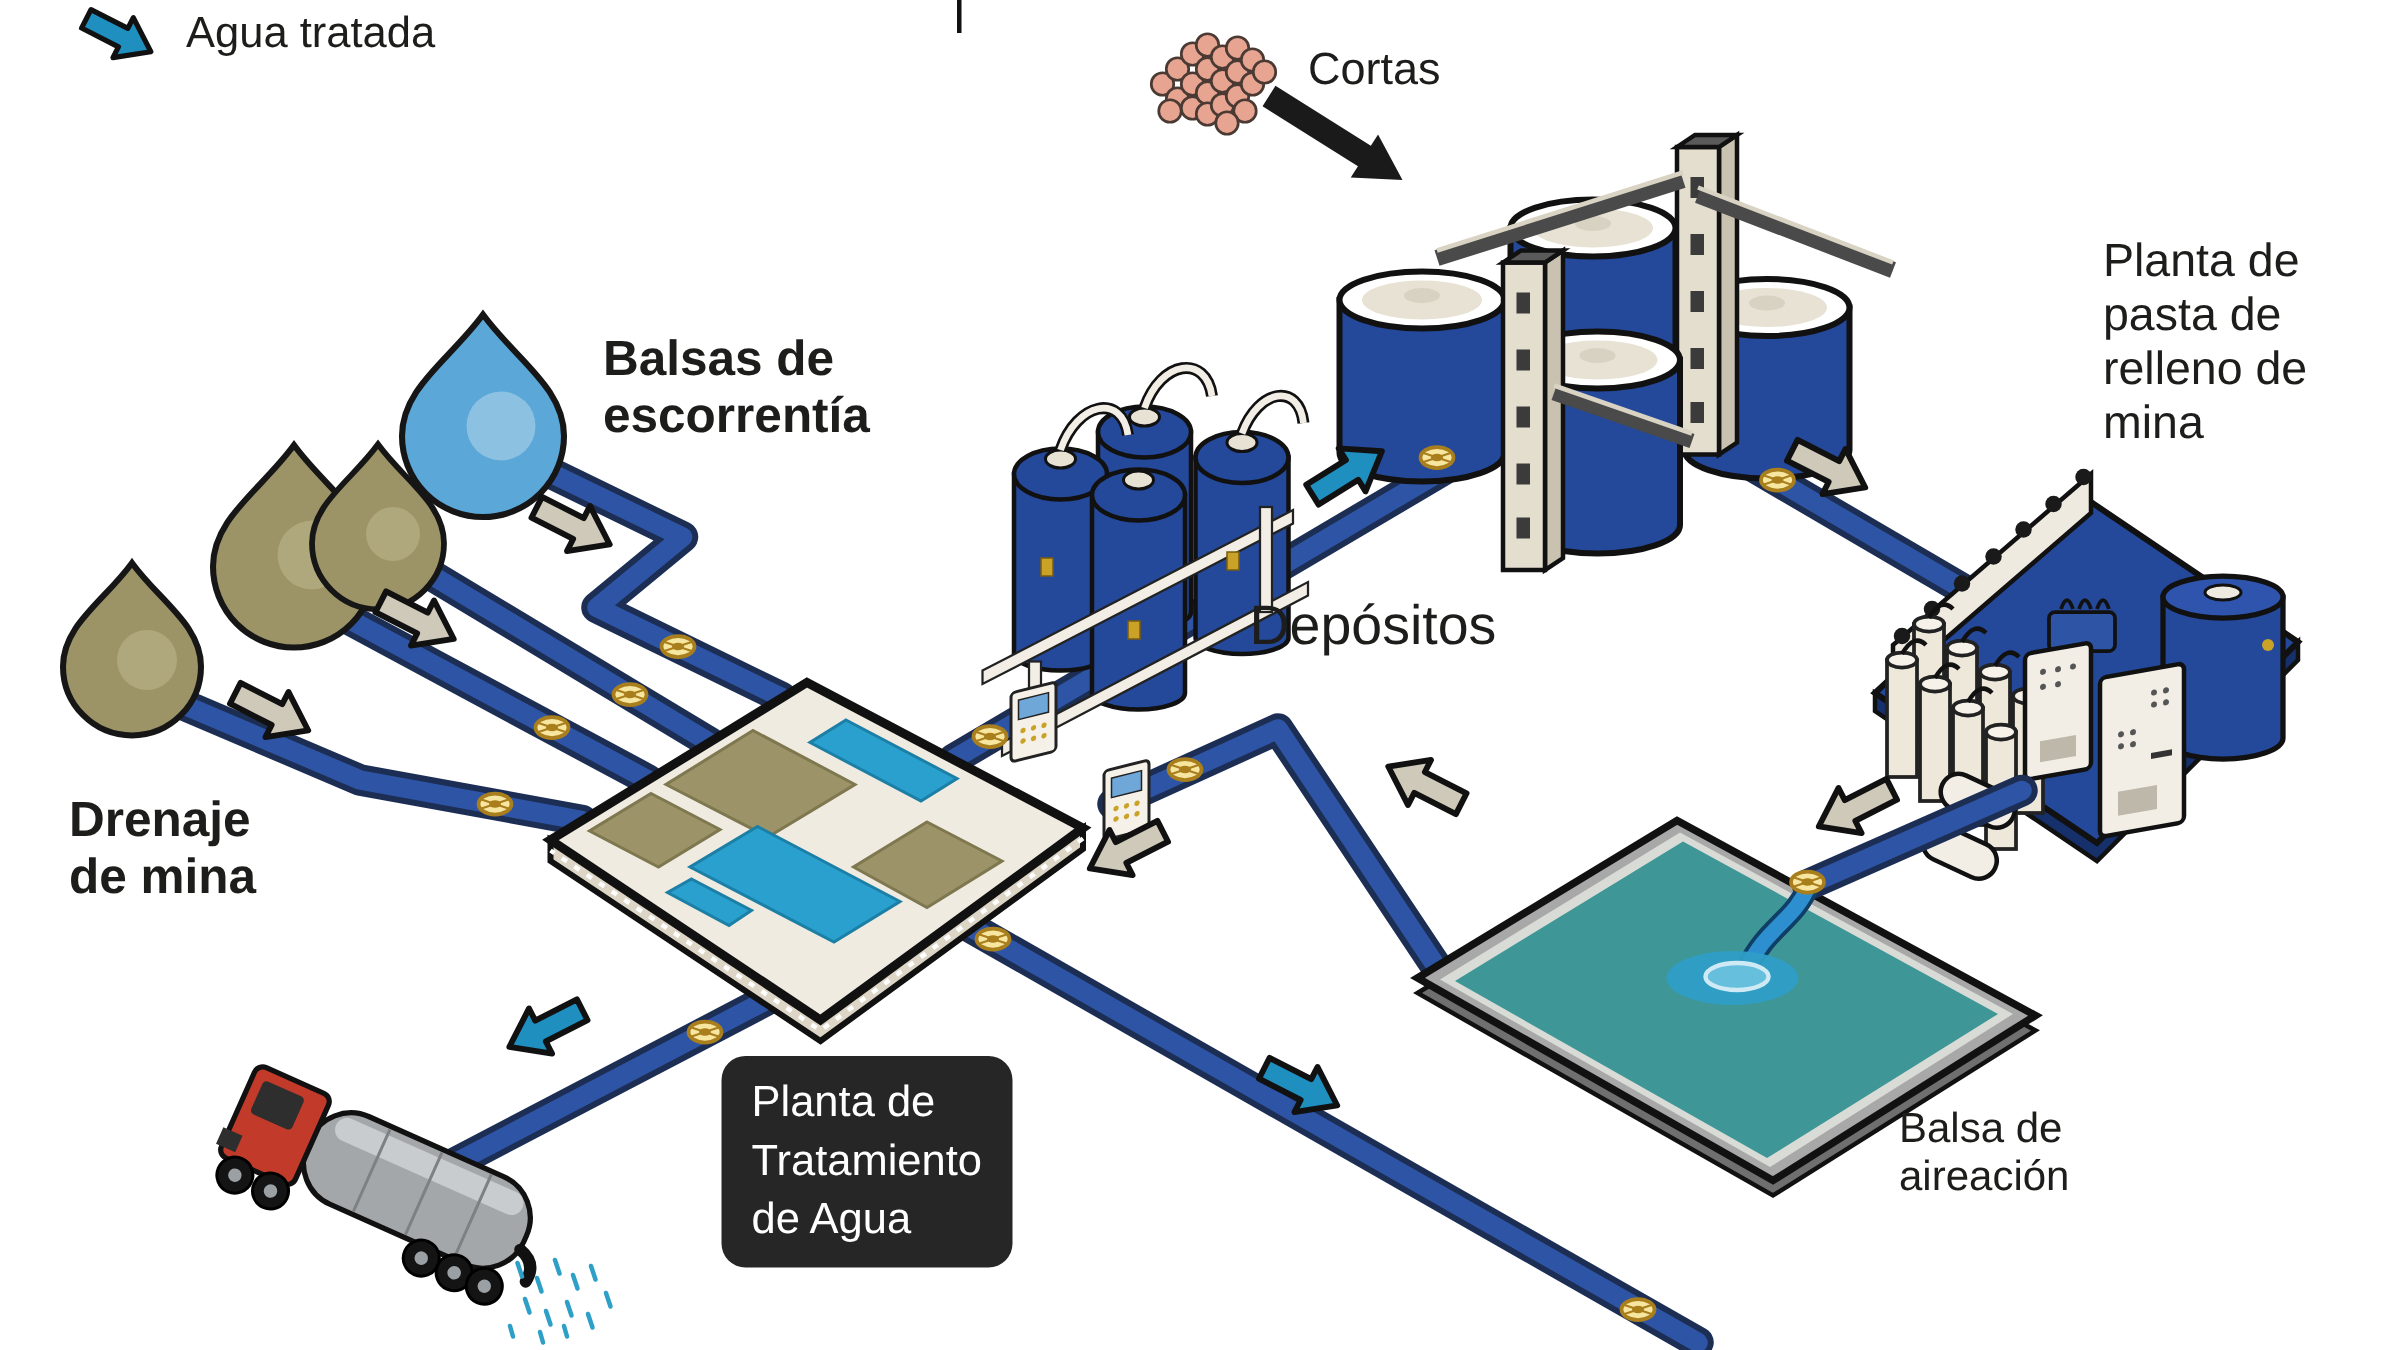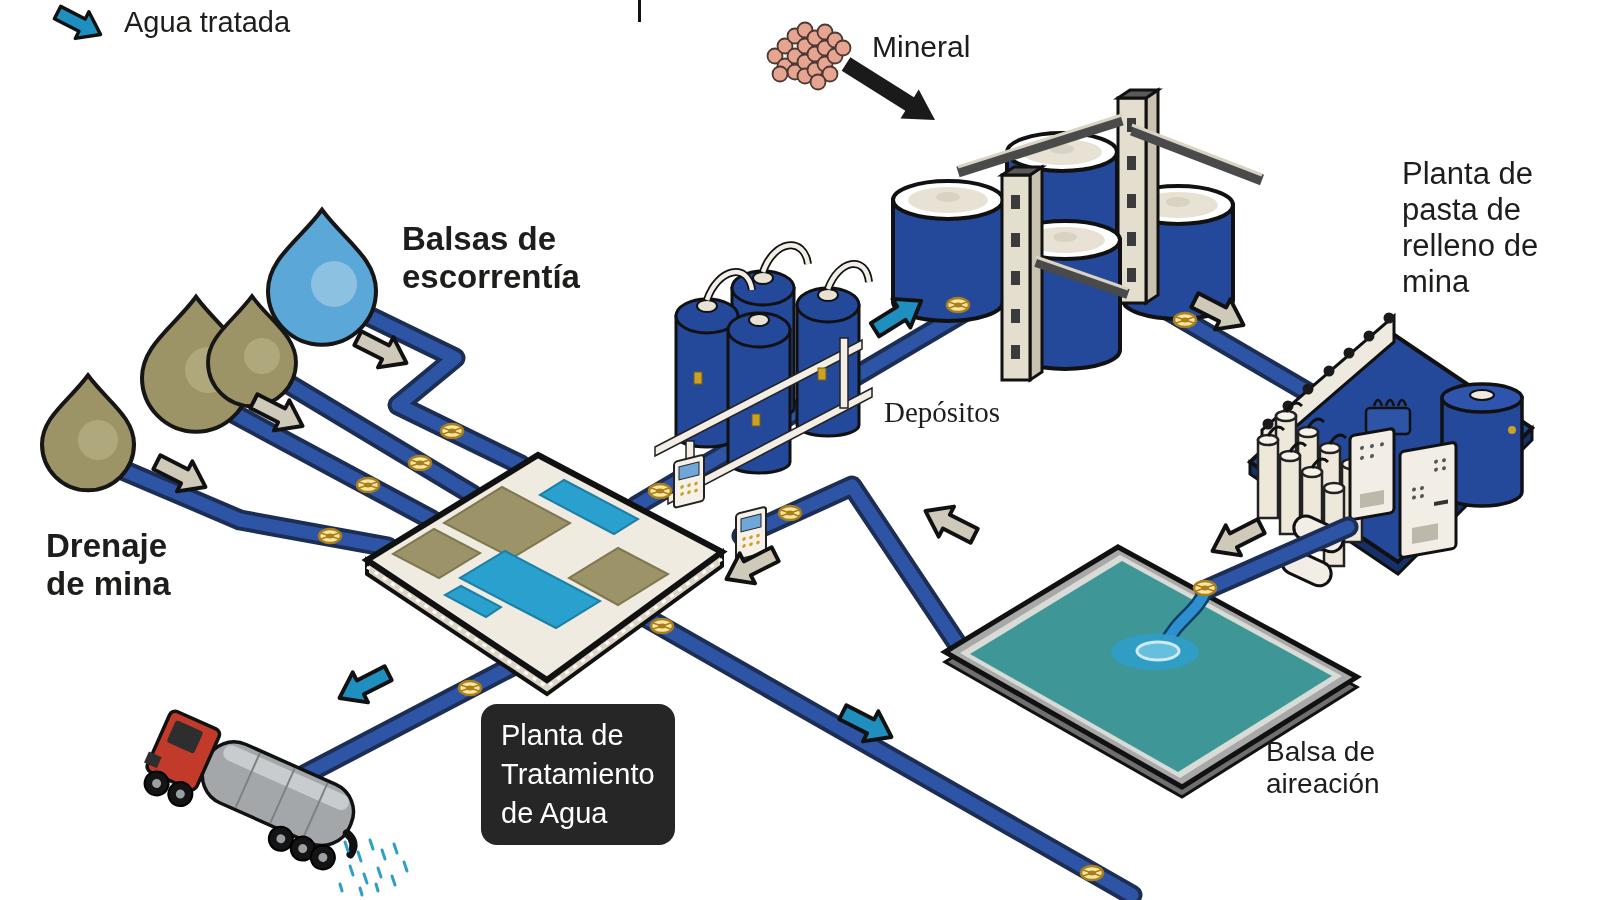--- a/index.html
+++ b/index.html
@@ -421,25 +421,25 @@
   </g>
 
   <use href="#arrowDef" transform="translate(78,23) rotate(27) scale(1.15)" fill="#1E8FBF" stroke="#111" stroke-width="3" stroke-linejoin="round"></use>
 </svg>
 
 <div class="lbl" style="left:124px;top:6px;font-size:29px;">Agua tratada</div>
 <div class="lbl bold" style="left:46px;top:527px;font-size:33px;">Drenaje
 de mina</div>
 <div class="lbl bold" style="left:402px;top:220px;font-size:33px;">Balsas de
 escorrentía</div>
-<div class="lbl" style="left:872px;top:30px;font-size:30px;">Mineral</div>
+<div class="lbl" style="left:872px;top:30px;font-size:30px;">Cortas</div>
 <div class="lbl" style="left:1402px;top:156px;font-size:31px;">Planta de
 pasta de
 relleno de
 mina</div>
-<div class="lbl" style="left:884px;top:396px;font-size:29px;font-family:Liberation Serif, serif;">Depósitos</div>
+<div class="lbl" style="left:833px;top:396px;font-size:37px;">Depósitos</div>
 <div class="lbl" style="left:1266px;top:736px;font-size:28px;">Balsa de
 aireación</div>
 <div class="plant-box" style="font-size:29px;">Planta de
 Tratamiento
 de Agua</div>
 
 </div>
 
 </body></html>

